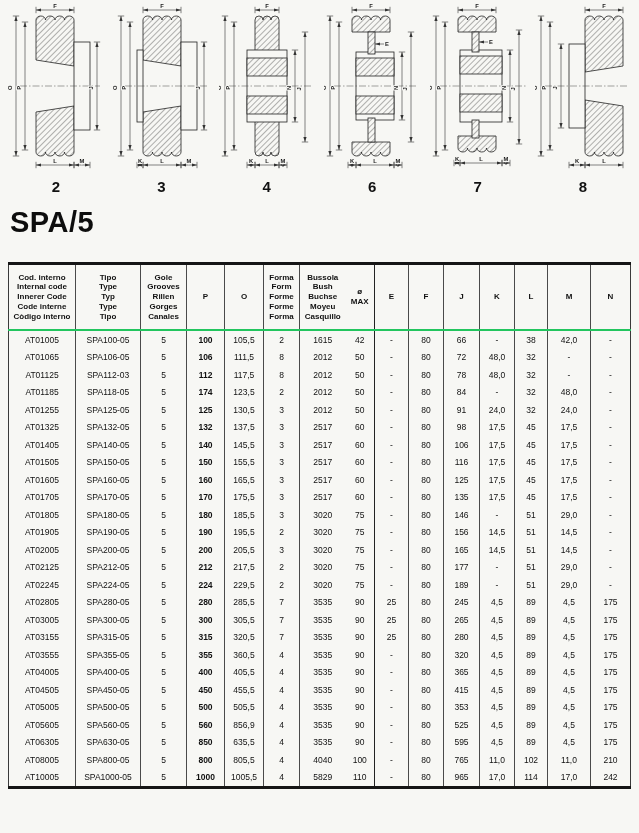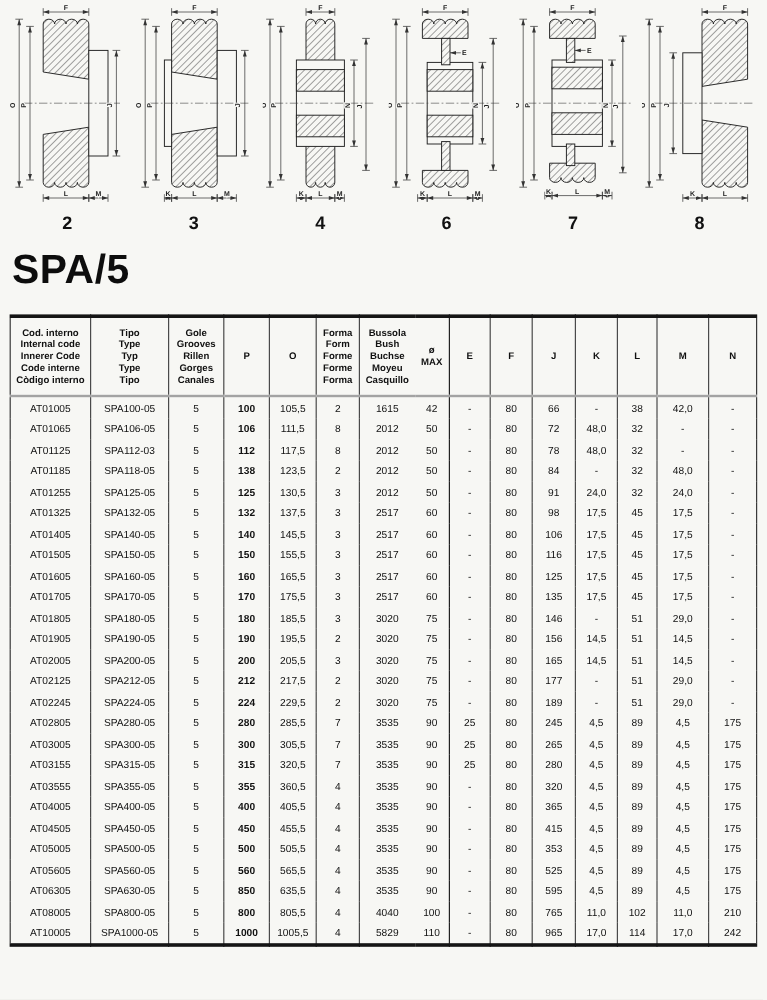--- a/index.html
+++ b/index.html
@@ -10,35 +10,35 @@
   }
   .diagrams{
     position:absolute;top:2px;left:6px;right:6px;
     display:flex;justify-content:space-between;
   }
   .diagram{width:100px;text-align:center;}
   .diagram svg{width:96px;height:172px;display:block;margin:0 auto;}
   .dnum{font-size:15px;font-weight:bold;margin-top:4px;color:#111;}
   .title{
     position:absolute;top:206px;left:10px;
-    font-size:34px;font-weight:bold;letter-spacing:.5px;color:#0d0d0d;
+    font-size:29px;font-weight:bold;letter-spacing:.5px;color:#0d0d0d;
   }
   table.spa{
     position:absolute;top:262px;left:8px;width:622px;
     border-collapse:collapse;table-layout:fixed;
     border-left:1px solid #3a3a3a;border-right:1px solid #3a3a3a;
     border-top:3px solid #151515;border-bottom:3px solid #151515;
   }
   table.spa th, table.spa td{
     border-right:1px solid #4a4a4a;
     text-align:center;vertical-align:middle;padding:0;overflow:hidden;
   }
   table.spa th{
     font-size:8px;line-height:1.22;font-weight:bold;
-    white-space:pre-line;height:64px;border-bottom:2px solid #a3a3a3;
+    white-space:pre-line;height:64px;border-bottom:2px solid #22c55e;
   }
   table.spa td{font-size:8.5px;height:17.5px;}
   table.spa .bold{font-weight:bold;}
   table.spa .nr{border-right:none;margin-left:45px;}
   table.spa .omax{border-right:1.5px solid #222;}
   table.spa th:last-child, table.spa td:last-child{border-right:none;}
 </style>
 </head>
 <body>
 
@@ -521,21 +521,21 @@
           <td>78</td>
           <td>48,0</td>
           <td>32</td>
           <td>-</td>
           <td>-</td>
         </tr>
         <tr>
           <td>AT01185</td>
           <td>SPA118-05</td>
           <td>5</td>
-          <td class="bold">138</td>
+          <td class="bold">174</td>
           <td>123,5</td>
           <td>2</td>
           <td class="nr">2012</td>
           <td class="omax">50</td>
           <td>-</td>
           <td>80</td>
           <td>84</td>
           <td>-</td>
           <td>32</td>
           <td>48,0</td>
@@ -845,21 +845,21 @@
           <td>4,5</td>
           <td>89</td>
           <td>4,5</td>
           <td>175</td>
         </tr>
         <tr>
           <td>AT05605</td>
           <td>SPA560-05</td>
           <td>5</td>
           <td class="bold">560</td>
-          <td>565,5</td>
+          <td>856,9</td>
           <td>4</td>
           <td class="nr">3535</td>
           <td class="omax">90</td>
           <td>-</td>
           <td>80</td>
           <td>525</td>
           <td>4,5</td>
           <td>89</td>
           <td>4,5</td>
           <td>175</td>

